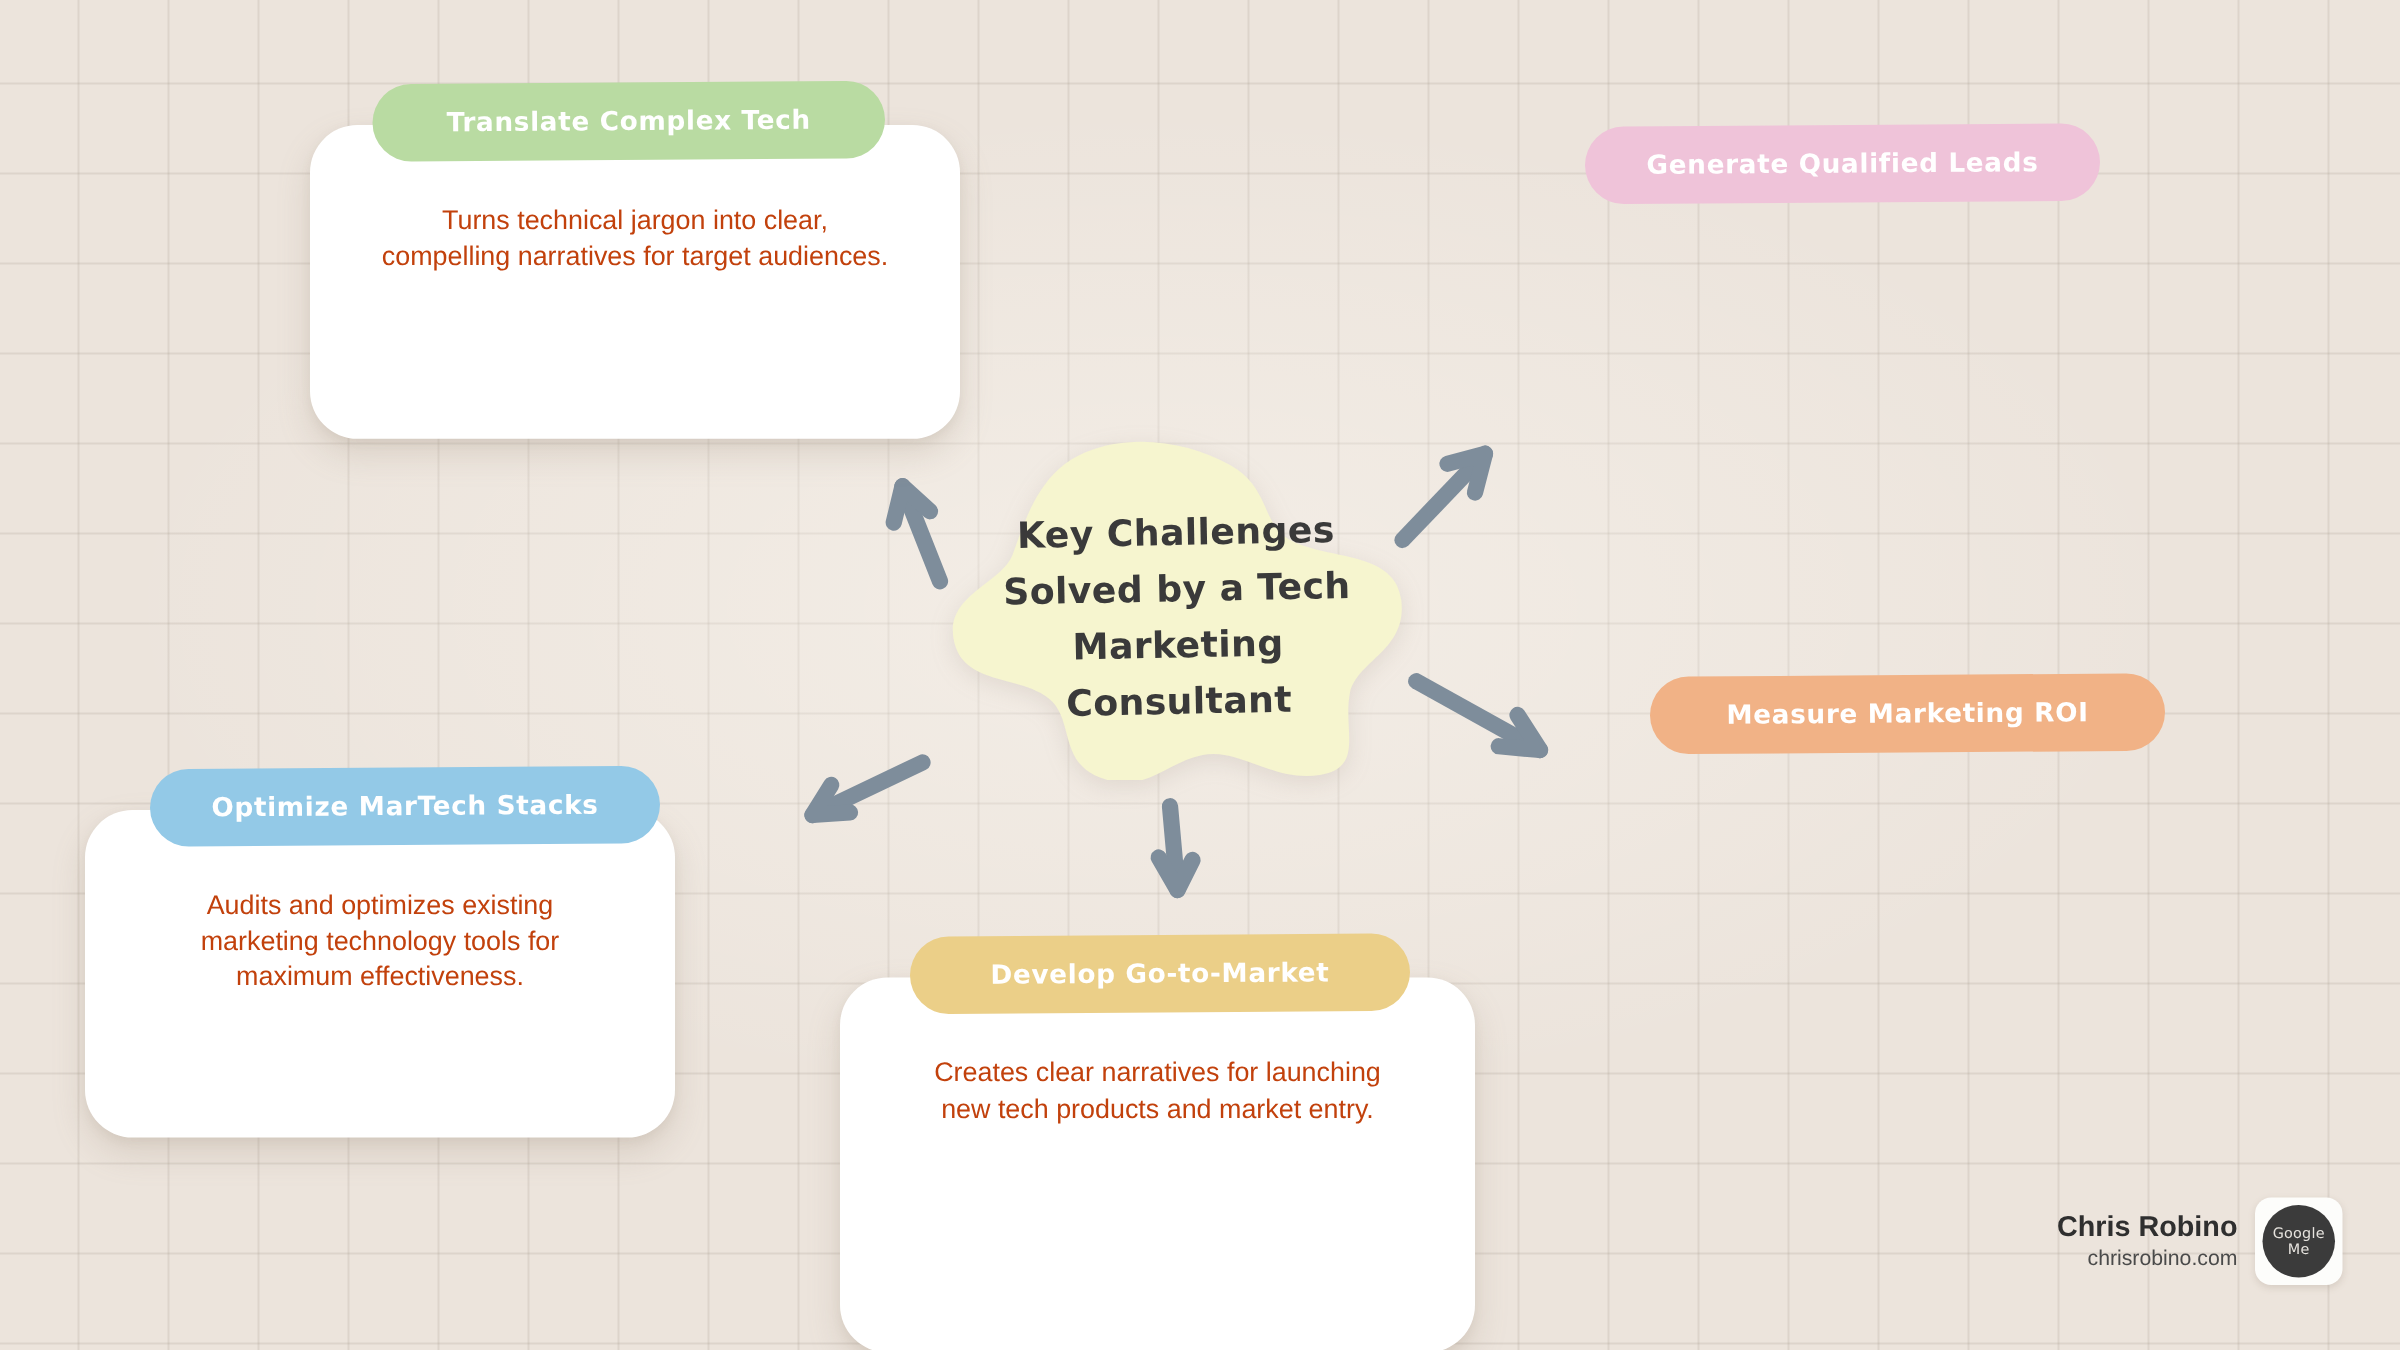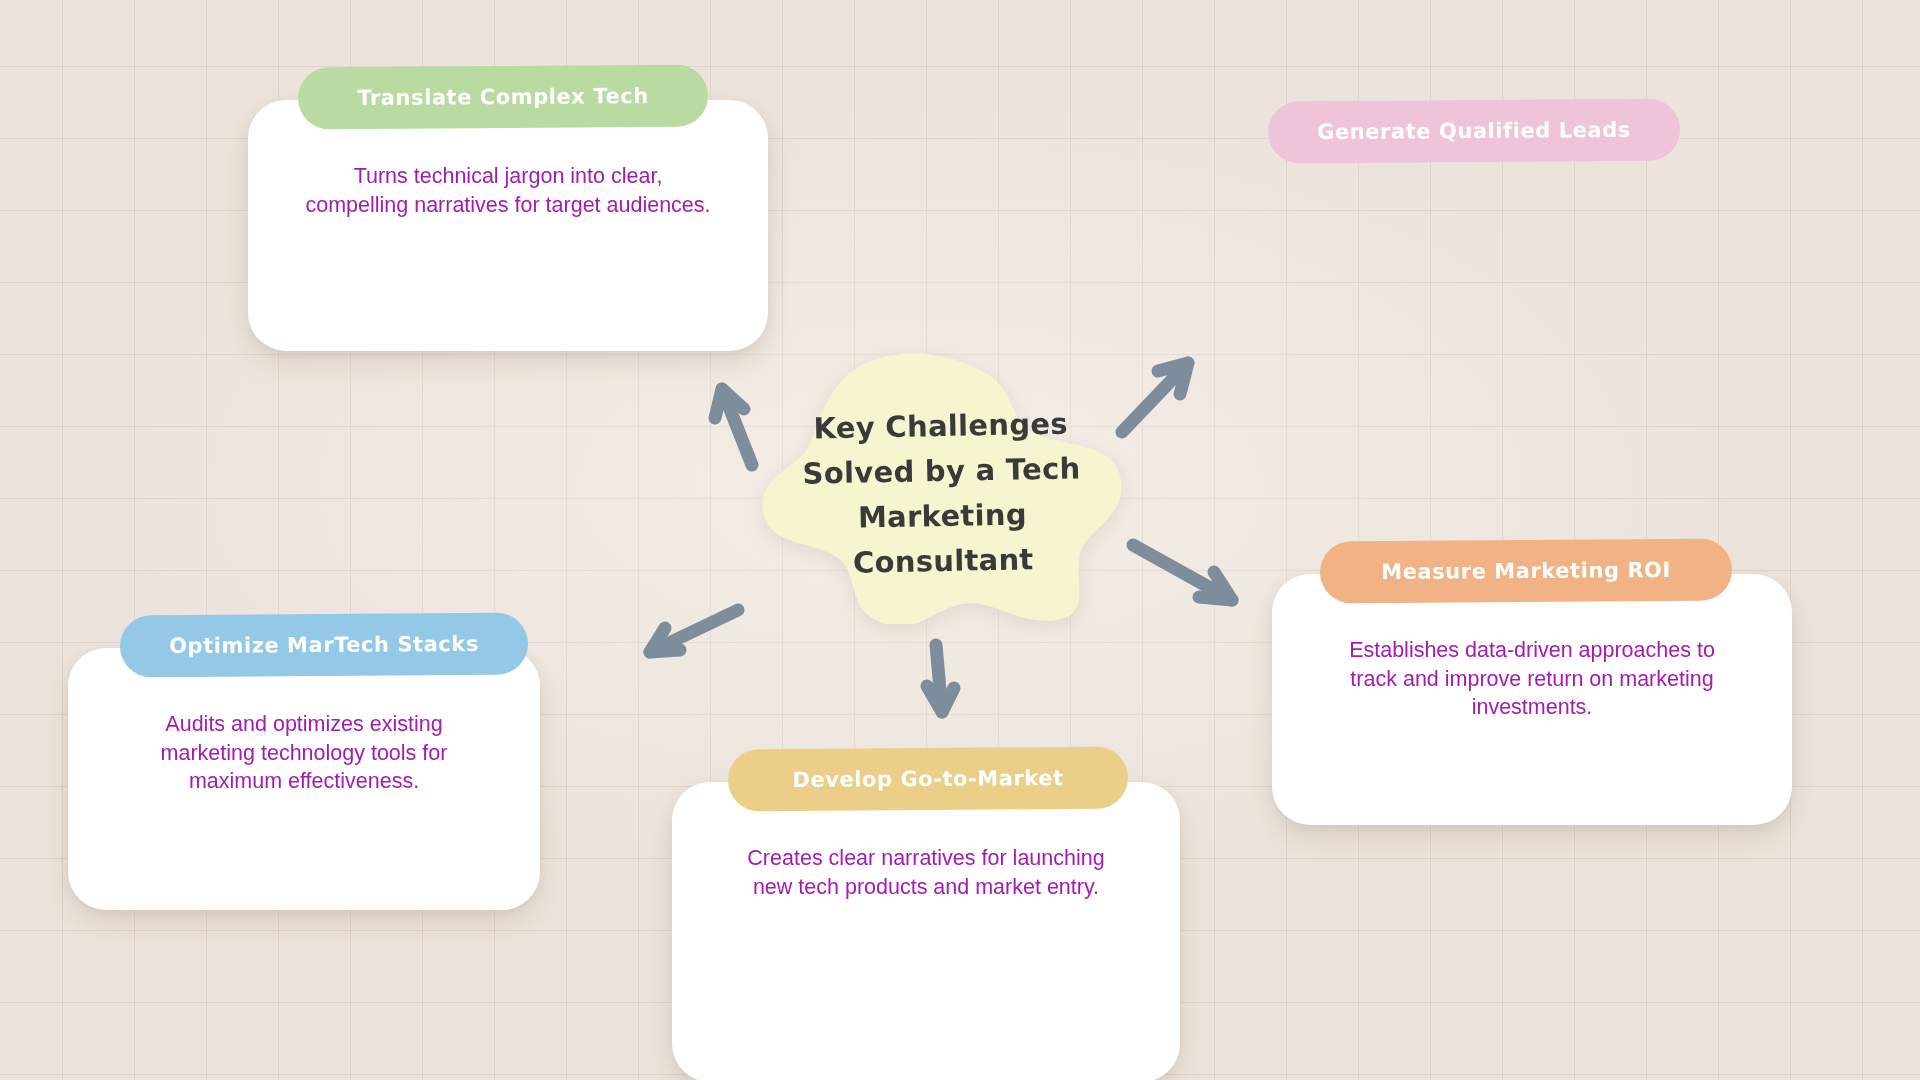--- a/index.html
+++ b/index.html
@@ -87,21 +87,21 @@
   .card-body {
     position: absolute;
     left: 0;
     right: 0;
     top: 62px;
     padding: 0 30px;
     text-align: center;
     font-family: "Liberation Sans", sans-serif;
     font-size: 21.5px;
     line-height: 1.33;
-    color: #a21caf;
+    color: #c2410c;
     white-space: pre-line;
   }
   .pill {
     position: absolute;
     top: 0;
     height: 62px;
     line-height: 62px;
     border-radius: 34px;
     text-align: center;
     font-family: "DejaVu Sans", sans-serif;
@@ -224,25 +224,20 @@
     </div>
   </div>
 
   <div class="node" style="left:1212px; top:100px; width:520px; height:285px;">
     <div class="pill" style="left:56px; width:412px; background:#efc3d9;">
       <span>Generate Qualified Leads</span>
     </div>
   </div>
 
   <div class="node" style="left:1272px; top:540px; width:520px; height:285px;">
-    <div class="card" style="width:520px; height:251px;">
-      <div class="card-body">Establishes data-driven approaches to
-track and improve return on marketing
-investments.</div>
-    </div>
     <div class="pill" style="left:48px; width:412px; background:#f1b286;">
       <span>Measure Marketing ROI</span>
     </div>
   </div>
 
   <div class="node" style="left:672px; top:748px; width:508px; height:285px;">
     <div class="card" style="width:508px; height:300px;">
       <div class="card-body">Creates clear narratives for launching
 new tech products and market entry.</div>
     </div>
@@ -255,14 +250,26 @@
     <div class="card" style="width:472px; height:262px;">
       <div class="card-body">Audits and optimizes existing
 marketing technology tools for
 maximum effectiveness.</div>
     </div>
     <div class="pill" style="left:52px; width:408px; background:#93c9e7;">
       <span>Optimize MarTech Stacks</span>
     </div>
   </div>
 
+  <div id="attribution">
+    <div id="attr-text">
+      <div id="attr-name">Chris Robino</div>
+      <div id="attr-site">chrisrobino.com</div>
+    </div>
+    <div id="attr-logo">
+      <div id="attr-logo-disc">
+        <span>Google</span>
+        <span>Me</span>
+      </div>
+    </div>
+  </div>
 
 </div>
 
 </body></html>

